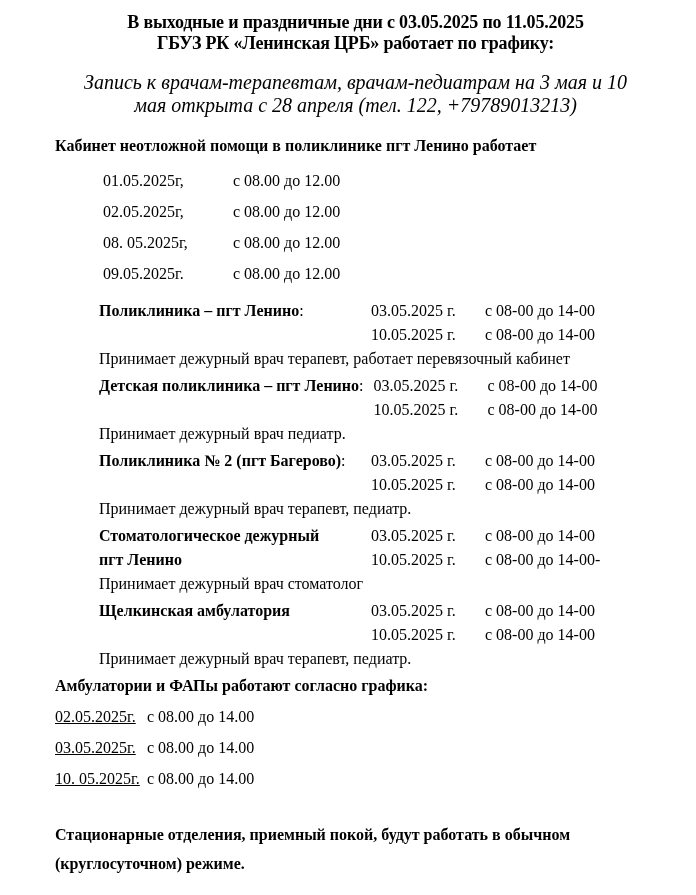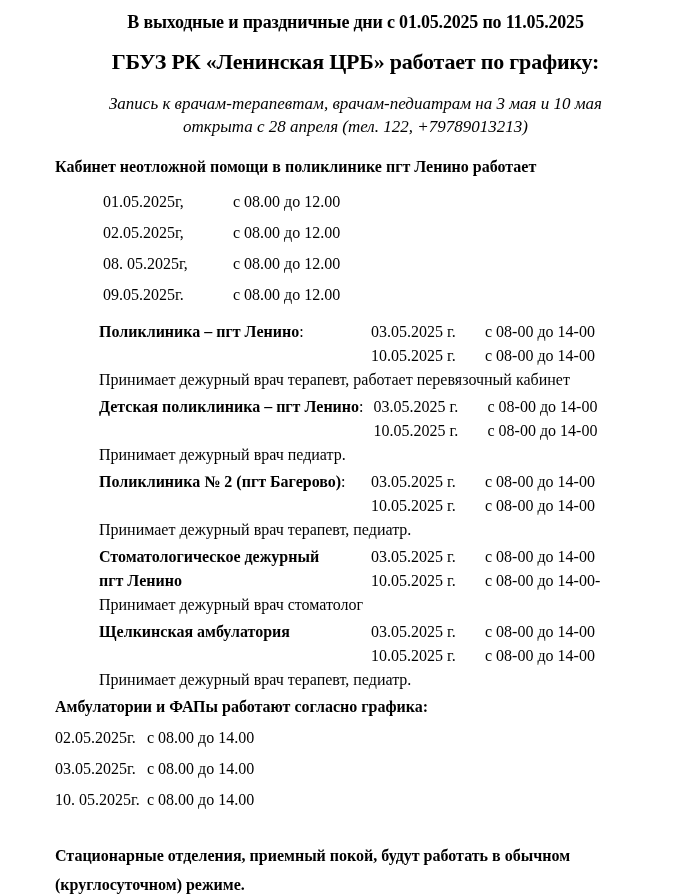--- a/index.html
+++ b/index.html
@@ -24,28 +24,27 @@
   }
   .title1 {
     font-weight: bold;
     font-size: 18px;
     text-align: center;
     margin-top: 4px;
     letter-spacing: -0.2px;
   }
   .title2 {
     font-weight: bold;
-    font-size: 22px;
+    font-size: 18px;
     text-align: center;
-    margin-top: 16px;
     letter-spacing: -0.2px;
   }
   .note-italic {
     font-style: italic;
-    font-size: 17px;
+    font-size: 20px;
     text-align: center;
     max-width: 545px;
     margin: 17px auto 0 auto;
     line-height: 23px;
   }
   .er-heading {
     font-weight: bold;
     margin-top: 20px;
   }
   .er-rows {
@@ -80,34 +79,35 @@
   .clinic-note { line-height: 24px; }
   .faps-heading {
     font-weight: bold;
     margin-top: 6px;
   }
   .faps-rows { margin-top: 6px; }
   .faps-row { line-height: 31px; }
   .faps-date {
     display: inline-block;
     width: 92px;
+    text-decoration: underline;
   }
   .footer {
     font-weight: bold;
     margin-top: 26px;
     line-height: 29px;
     max-width: 585px;
   }
 </style>
 </head>
 <body>
 
 <div class="page">
 
-  <div class="title1">В выходные и праздничные дни с 01.05.2025 по 11.05.2025</div>
+  <div class="title1">В выходные и праздничные дни с 03.05.2025 по 11.05.2025</div>
   <div class="title2">ГБУЗ РК «Ленинская ЦРБ» работает по графику:</div>
   <div class="note-italic">Запись к врачам-терапевтам, врачам-педиатрам на 3 мая и 10 мая открыта с 28 апреля (тел. 122, +79789013213)</div>
 
   <div class="er-heading">Кабинет неотложной помощи в поликлинике пгт Ленино работает</div>
   <div class="er-rows">
     <div class="er-row">
       <span class="er-date">01.05.2025г,</span><span class="er-time">с 08.00 до 12.00</span>
     </div>
     <div class="er-row">
       <span class="er-date">02.05.2025г,</span><span class="er-time">с 08.00 до 12.00</span>

